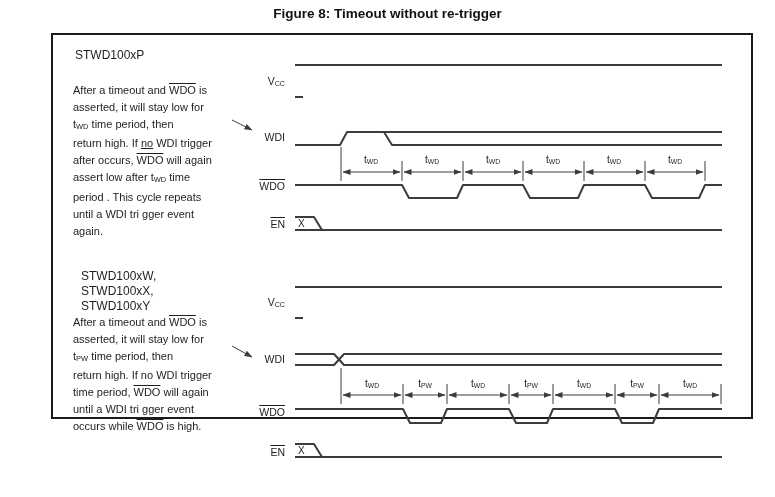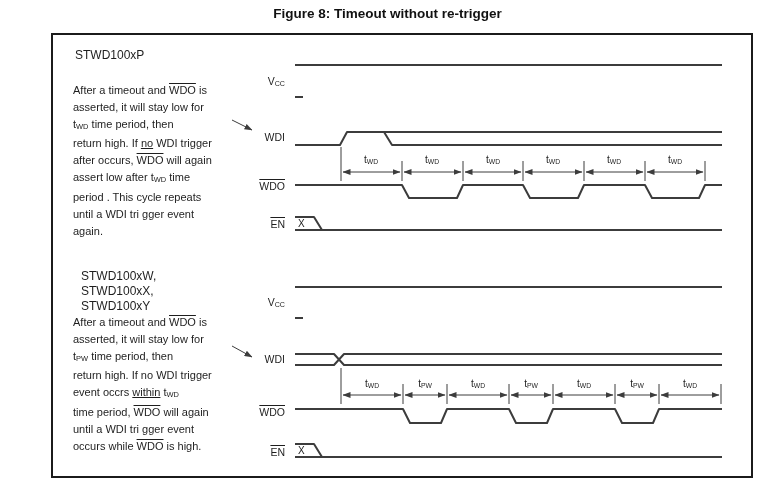--- a/index.html
+++ b/index.html
@@ -1,20 +1,20 @@
 <!DOCTYPE html>
 <html><head>
 <meta charset="utf-8">
 <style>
   html,body{margin:0;padding:0;background:#fff;}
   .page{position:relative;width:775px;height:497px;background:#fff;
         font-family:Liberation Sans, sans-serif;color:#222;overflow:hidden;}
   .fig-title{position:absolute;top:6px;left:0;width:100%;text-align:center;
              font-size:13.5px;font-weight:bold;color:#111;}
-  .frame{position:absolute;left:51px;top:33px;width:702px;height:445px;
+  .frame{position:absolute;left:51px;top:33px;width:702px;height:386px;
          border:2px solid #1b1b1b;box-sizing:border-box;background:#fff;}
   .frame svg{position:absolute;left:0;top:0;}
   .shead{position:absolute;font-size:12px;color:#1e1e1e;line-height:15px;white-space:nowrap;}
   .para{position:absolute;width:195px;}
   .para div{font-size:11px;line-height:17px;color:#1e1e1e;white-space:nowrap;}
   .sig{position:absolute;left:176px;width:56px;text-align:right;
        font-size:10.5px;line-height:13px;color:#1e1e1e;white-space:nowrap;}
   .dim{position:absolute;transform:translateX(-50%);font-size:10px;color:#1e1e1e;white-space:nowrap;}
   .xlab{position:absolute;font-size:10px;color:#1e1e1e;}
   .f-ov{text-decoration:overline;text-decoration-thickness:1px;}
@@ -131,21 +131,20 @@
       <div>STWD100xW,</div>
       <div>STWD100xX,</div>
       <div>STWD100xY</div>
     </div>
 
     <div class="para" style="left:20px;top:279px;">
       <div><span>After a timeout and </span><span class="f-ov">WDO</span><span> is</span></div>
       <div><span>asserted, it will stay low for</span></div>
       <div><span>t</span><span class="f-sub">PW</span><span> time period, then</span></div>
       <div><span>return high. If no WDI trigger</span></div>
-      <div><span>event occrs </span><span class="f-un">within</span><span> t</span><span class="f-sub">WD</span></div>
       <div><span>time period, </span><span class="f-ov">WDO</span><span> will again</span></div>
       <div><span>until a WDI tri gger event</span></div>
       <div><span>occurs while </span><span class="f-ov">WDO</span><span> is high.</span></div>
     </div>
 
     <span class="sig" style="top:261px;"><span>V</span><span class="f-sub">CC</span></span>
     <span class="sig" style="top:318px;"><span>WDI</span></span>
     <span class="sig" style="top:371px;"><span class="f-ov">WDO</span></span>
     <span class="sig" style="top:411px;"><span class="f-ov">EN</span></span>
     <span class="xlab" style="left:245px;top:410px;">X</span>

